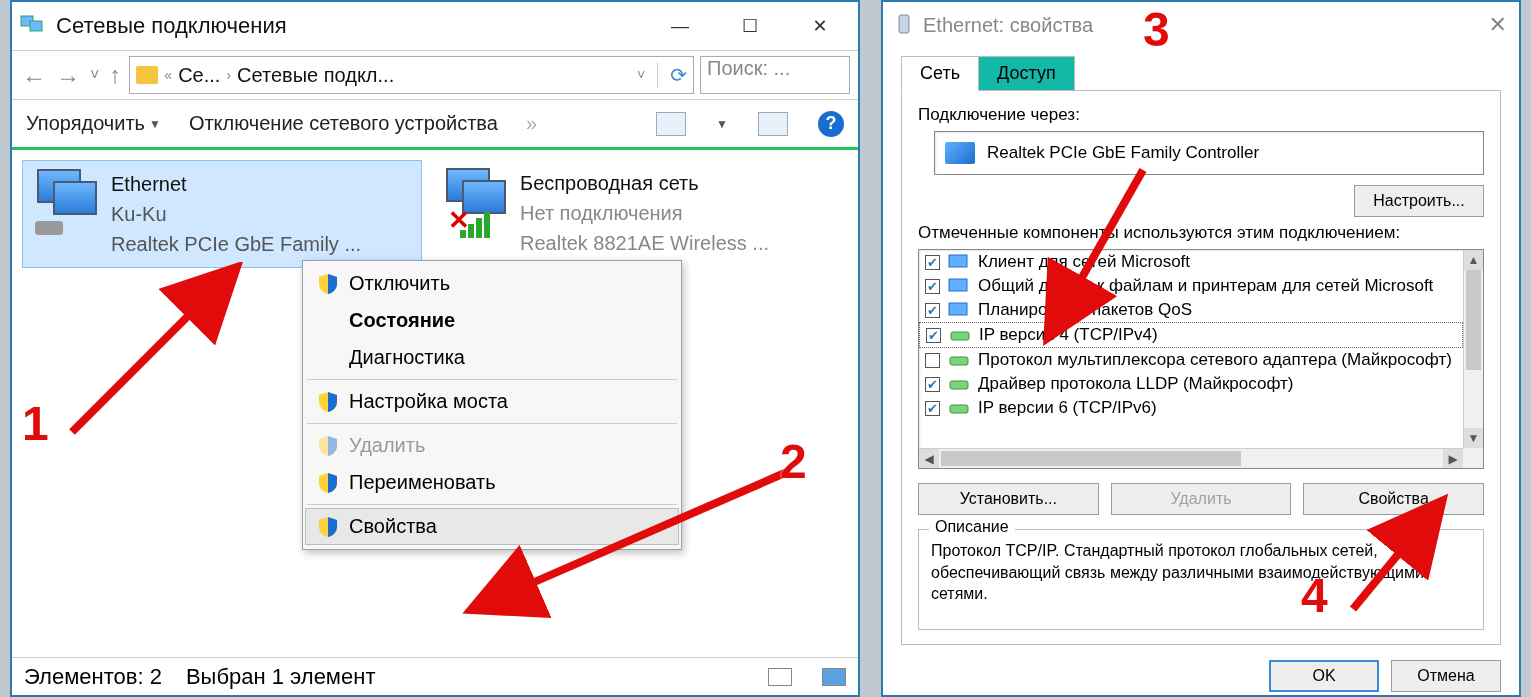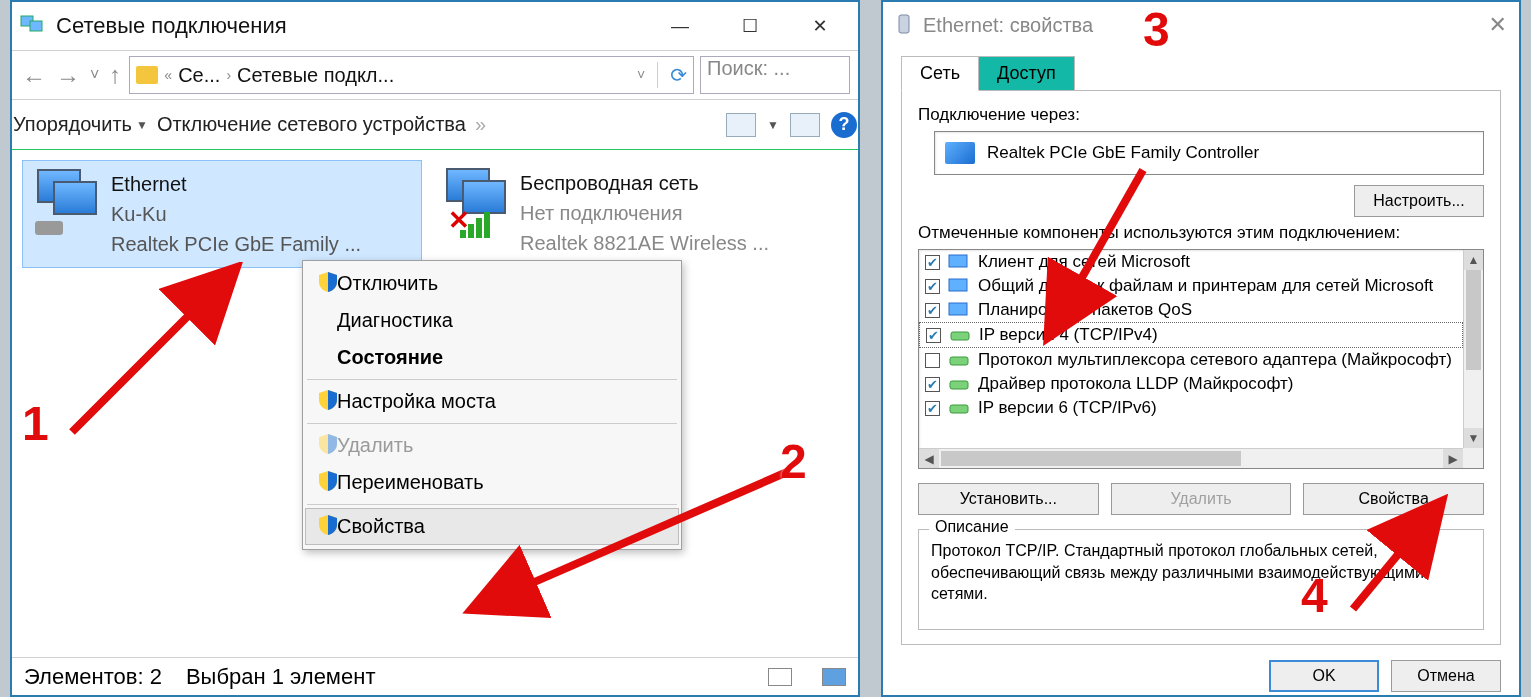--- a/index.html
+++ b/index.html
@@ -16,21 +16,21 @@
   .winbtns { display: flex; gap: 30px; margin-right: 10px; }
   .winbtn { width: 40px; height: 30px; display: flex; align-items: center; justify-content: center; font-size: 18px; color: #333; }
 
   .addrbar { height: 50px; border-top: 1px solid #d0d0d0; border-bottom: 1px solid #d0d0d0; display: flex; align-items: center; padding: 4px 8px; gap: 6px; }
   .navarr { color: #888; font-size: 24px; padding: 0 2px; }
   .addrbox { flex: 1; height: 38px; border: 1px solid #aab; display: flex; align-items: center; padding: 0 6px; gap: 6px; font-size: 20px; color: #111; overflow: hidden; white-space: nowrap; }
   .addrbox .folder-ico { width: 22px; height: 18px; background: #f4c63d; border-radius: 2px; flex-shrink: 0; }
   .addrbox .crumb-s { color: #888; font-size: 14px; }
   .searchbox { width: 150px; height: 38px; border: 1px solid #aab; display: flex; align-items: flex-start; padding: 0 6px; font-size: 20px; color: #888; }
 
-  .toolbar-l { height: 50px; border-bottom: 1px solid #22c55e; display: flex; align-items: center; padding: 0 1px; gap: 9px; font-size: 20px; color: #222; }
+  .toolbar-l { height: 50px; border-bottom: 3px solid #22c55e; display: flex; align-items: center; padding: 0 14px; gap: 28px; font-size: 20px; color: #222; }
   .toolbar-l .drop { display: flex; align-items: center; gap: 4px; }
   .toolbar-l .chev { font-size: 12px; color: #555; }
   .toolbar-l .sep { color: #aaa; }
   .toolbar-l .spacer { flex: 1; }
   .viewbtn { width: 30px; height: 24px; border: 1px solid #9ab; background: #e8f0fa; margin: 0 2px; display:inline-block; }
   .helpbtn { width: 26px; height: 26px; border-radius: 50%; background: #1a6dd0; color: #fff; display: flex; align-items: center; justify-content: center; font-size: 18px; font-weight: bold; }
 
   .content-l { position: relative; height: 510px; padding: 10px; }
   .conn-item { display: flex; align-items: flex-start; width: 400px; padding: 8px; }
   .conn-item.selected { background: #cfe8ff; border: 1px solid #8cc1f7; }
@@ -43,21 +43,21 @@
   .wifi span { position:absolute; bottom:0; width:6px; background:#2aa82a; }
   .wifi .b1{left:0;height:8px;} .wifi .b2{left:8px;height:14px;} .wifi .b3{left:16px;height:20px;} .wifi .b4{left:24px;height:26px;}
   .conn-txt { font-size: 20px; color: #222; line-height: 1.5; }
   .conn-txt .t1 { color: #111; }
   .conn-txt .t2, .conn-txt .t3 { color: #555; white-space: nowrap; }
   .conn-item:not(.selected) .conn-txt .t2,
   .conn-item:not(.selected) .conn-txt .t3 { color: #888; }
 
   
   .ctxmenu { position: absolute; left: 290px; top: 110px; width: 380px; background: #f7f7f7; border: 1px solid #a0a0a0; box-shadow: 2px 3px 8px rgba(0,0,0,.25); padding: 4px 2px; font-size: 20px; z-index: 5; }
-  .ctxmenu .mi { display: flex; align-items: flex-start; padding: 7px 14px; color: #000; }
+  .ctxmenu .mi { display: flex; align-items: center; padding: 7px 14px; gap: 12px; color: #000; }
   .ctxmenu .mi.disabled { color: #9a9a9a; }
   .ctxmenu .mi.bold { font-weight: bold; }
   .ctxmenu .mi.hover { background: #e8e8e8; border: 1px solid #bdbdbd; padding: 6px 13px; }
   .ctxmenu hr { border: none; border-top: 1px solid #ccc; margin: 3px 2px; }
   .shield { width: 18px; height: 20px; flex-shrink:0; }
   .shield-blank { width:18px; }
 
   .statusbar-l { position: absolute; bottom: 0; left: 0; right: 0; height: 38px; border-top: 1px solid #d0d0d0; display: flex; align-items: center; padding: 0 12px; font-size: 22px; gap: 24px; }
   .statusbar-l .spacer { flex: 1; }
   .status-ico { width: 24px; height: 18px; border: 1px solid #888; display:inline-block; margin-left:6px; }
@@ -206,27 +206,27 @@
     </div>
 
     <div class="ctxmenu">
       <div class="mi">
         <svg class="shield" viewBox="0 0 18 20">
             <path d="M9 0 L18 3 V10 C18 15 14 19 9 20 C4 19 0 15 0 10 V3 Z" fill="#ffd23a"></path>
             <path d="M9 0 L18 3 V10 C18 15 14 19 9 20 V0 Z" fill="#1a6dd0"></path>
           </svg>
         <span>Отключить</span>
       </div>
+      <div class="mi bold">
+        <span class="shield-blank"></span>
+        <span>Состояние</span>
+      </div>
       <div class="mi">
         <span class="shield-blank"></span>
         <span>Диагностика</span>
-      </div>
-      <div class="mi bold">
-        <span class="shield-blank"></span>
-        <span>Состояние</span>
       </div>
       <hr>
       <div class="mi">
         <svg class="shield" viewBox="0 0 18 20">
             <path d="M9 0 L18 3 V10 C18 15 14 19 9 20 C4 19 0 15 0 10 V3 Z" fill="#ffd23a"></path>
             <path d="M9 0 L18 3 V10 C18 15 14 19 9 20 V0 Z" fill="#1a6dd0"></path>
           </svg>
         <span>Настройка моста</span>
       </div>
       <hr>

